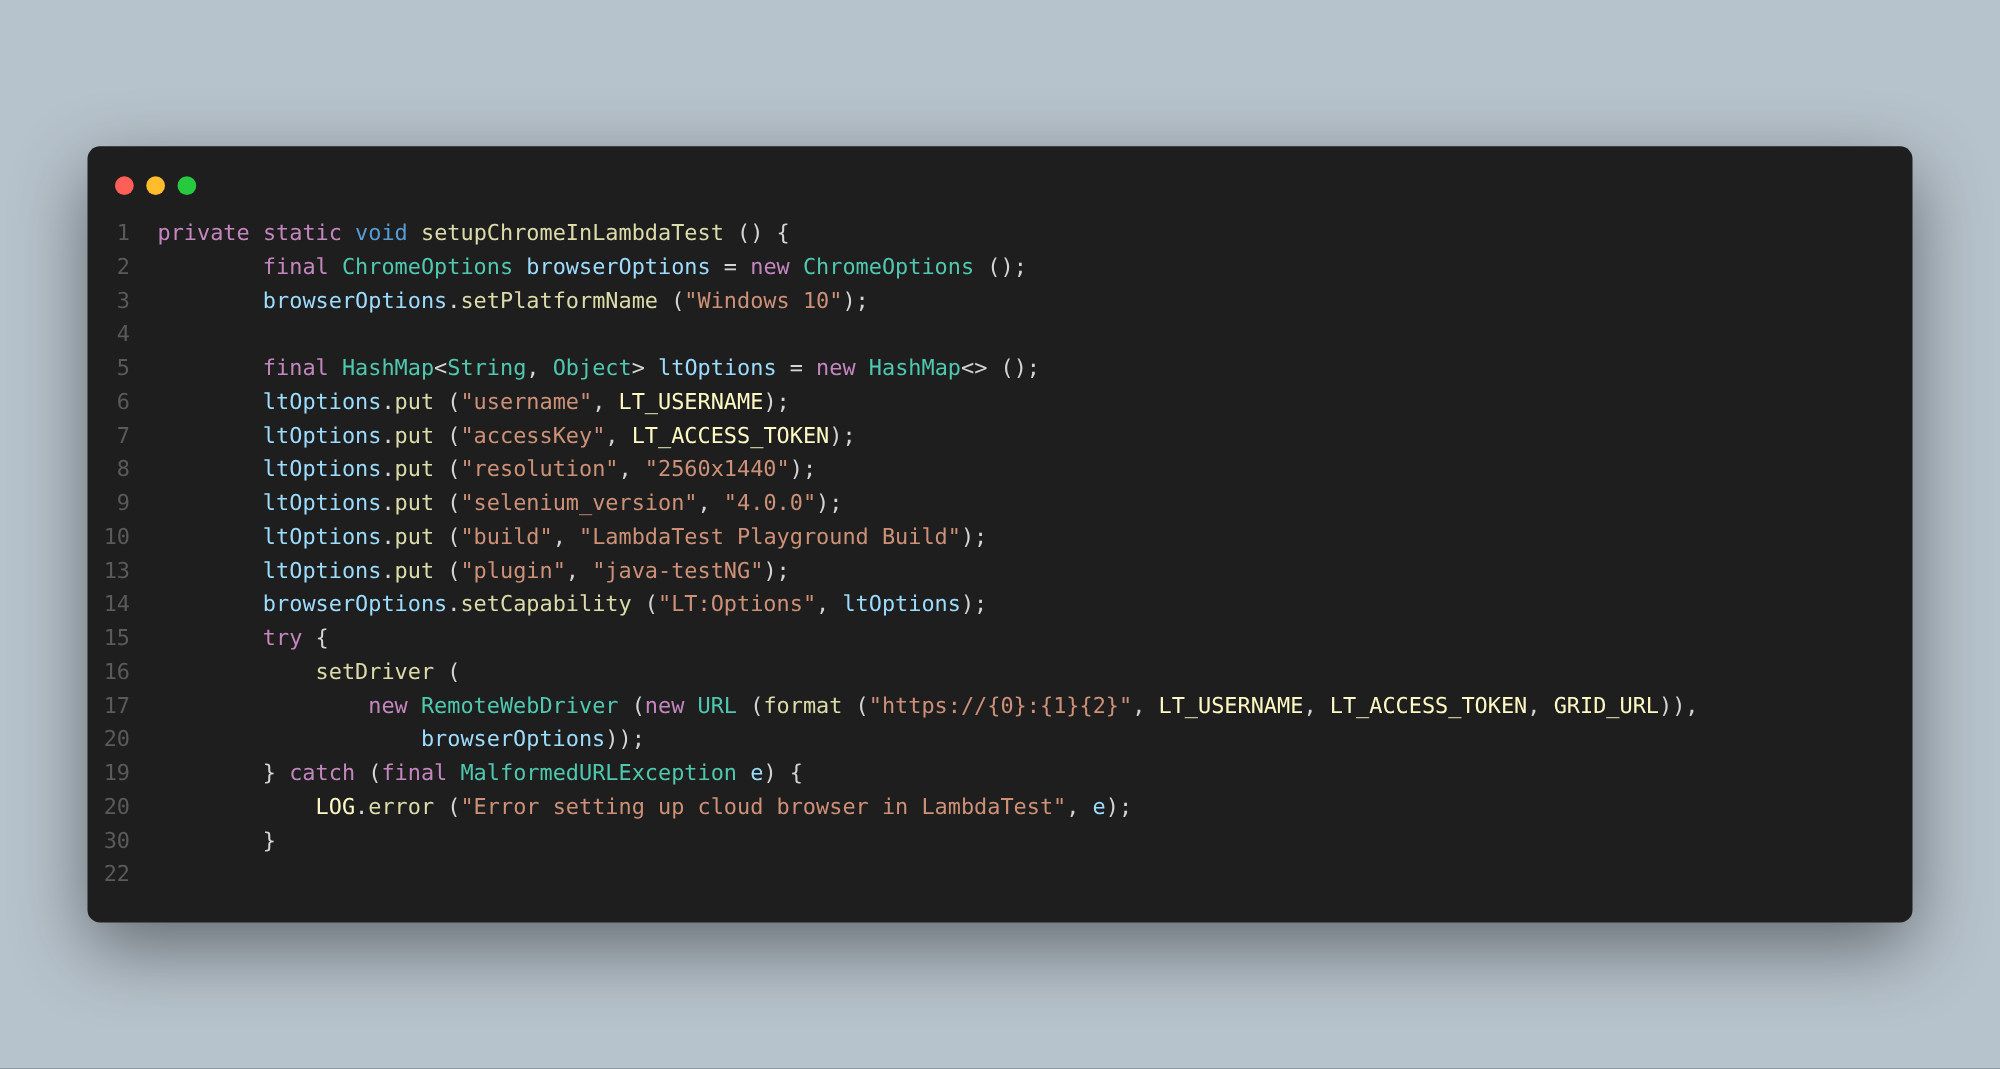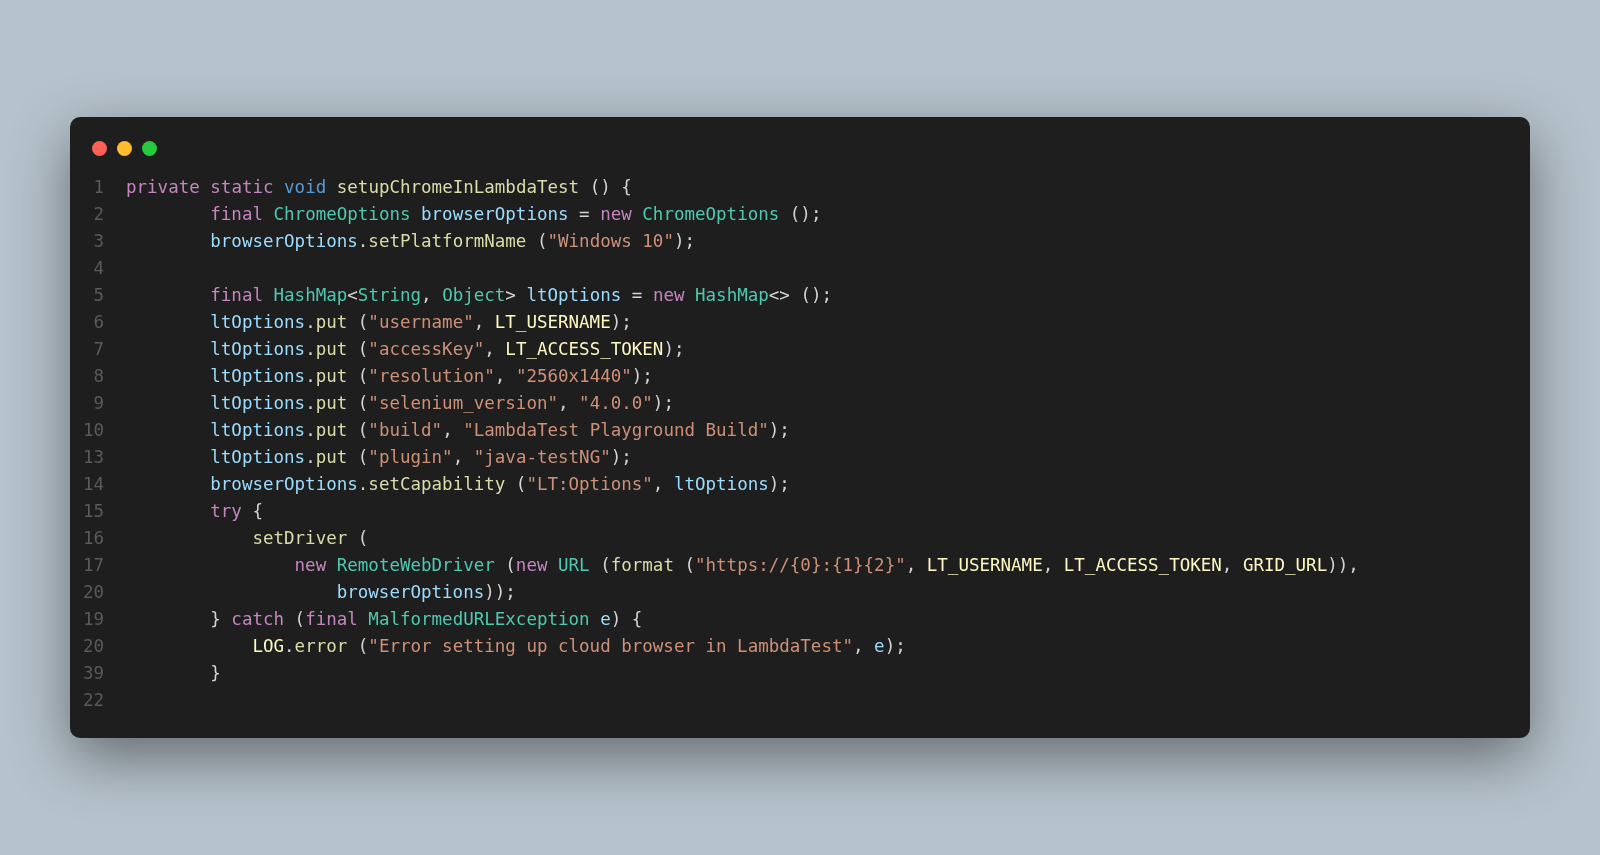--- a/index.html
+++ b/index.html
@@ -80,16 +80,16 @@
       <div class="row"><span class="ln">9</span><span class="content"><span class="punc">        </span><span class="var">ltOptions</span><span class="punc">.</span><span class="fn">put</span><span class="punc"> (</span><span class="str">"selenium_version"</span><span class="punc">, </span><span class="str">"4.0.0"</span><span class="punc">);</span></span></div>
       <div class="row"><span class="ln">10</span><span class="content"><span class="punc">        </span><span class="var">ltOptions</span><span class="punc">.</span><span class="fn">put</span><span class="punc"> (</span><span class="str">"build"</span><span class="punc">, </span><span class="str">"LambdaTest Playground Build"</span><span class="punc">);</span></span></div>
       <div class="row"><span class="ln">13</span><span class="content"><span class="punc">        </span><span class="var">ltOptions</span><span class="punc">.</span><span class="fn">put</span><span class="punc"> (</span><span class="str">"plugin"</span><span class="punc">, </span><span class="str">"java-testNG"</span><span class="punc">);</span></span></div>
       <div class="row"><span class="ln">14</span><span class="content"><span class="punc">        </span><span class="var">browserOptions</span><span class="punc">.</span><span class="fn">setCapability</span><span class="punc"> (</span><span class="str">"LT:Options"</span><span class="punc">, </span><span class="var">ltOptions</span><span class="punc">);</span></span></div>
       <div class="row"><span class="ln">15</span><span class="content"><span class="punc">        </span><span class="kw">try</span><span class="punc"> {</span></span></div>
       <div class="row"><span class="ln">16</span><span class="content"><span class="punc">            </span><span class="fn">setDriver</span><span class="punc"> (</span></span></div>
       <div class="row"><span class="ln">17</span><span class="content"><span class="punc">                </span><span class="kw">new</span><span class="punc"> </span><span class="type">RemoteWebDriver</span><span class="punc"> (</span><span class="kw">new</span><span class="punc"> </span><span class="type">URL</span><span class="punc"> (</span><span class="fn">format</span><span class="punc"> (</span><span class="str">"https://{0}:{1}{2}"</span><span class="punc">, </span><span class="const">LT_USERNAME</span><span class="punc">, </span><span class="const">LT_ACCESS_TOKEN</span><span class="punc">, </span><span class="const">GRID_URL</span><span class="punc">)),</span></span></div>
       <div class="row"><span class="ln">20</span><span class="content"><span class="punc">                    </span><span class="var">browserOptions</span><span class="punc">));</span></span></div>
       <div class="row"><span class="ln">19</span><span class="content"><span class="punc">        } </span><span class="kw">catch</span><span class="punc"> (</span><span class="kw">final</span><span class="punc"> </span><span class="type">MalformedURLException</span><span class="punc"> </span><span class="var">e</span><span class="punc">) {</span></span></div>
       <div class="row"><span class="ln">20</span><span class="content"><span class="punc">            </span><span class="const">LOG</span><span class="punc">.</span><span class="fn">error</span><span class="punc"> (</span><span class="str">"Error setting up cloud browser in LambdaTest"</span><span class="punc">, </span><span class="var">e</span><span class="punc">);</span></span></div>
-      <div class="row"><span class="ln">39</span><span class="content"><span class="punc">        }</span></span></div>
+      <div class="row"><span class="ln">30</span><span class="content"><span class="punc">        }</span></span></div>
       <div class="row"><span class="ln">22</span><span class="content"></span></div>
     </div>
 </div>
 
 </body></html>

